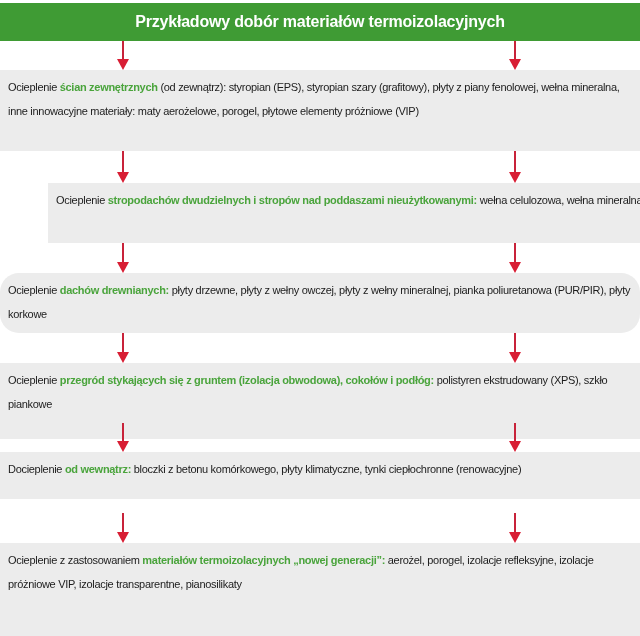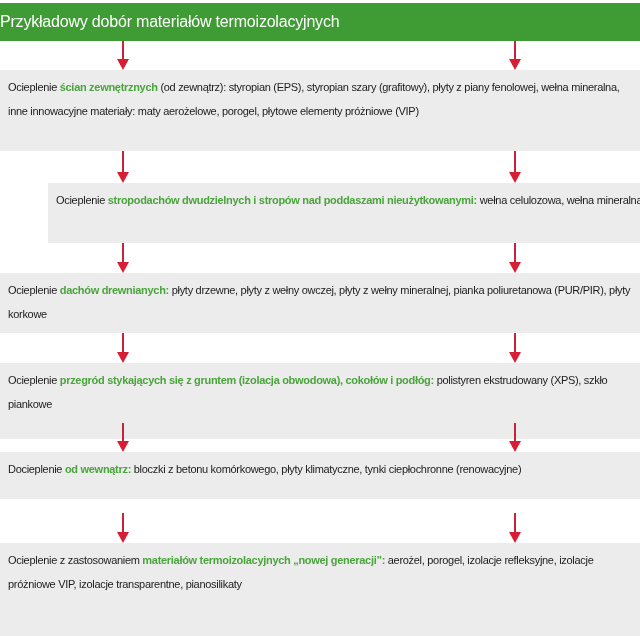--- a/index.html
+++ b/index.html
@@ -1,20 +1,20 @@
 <!DOCTYPE html>
 <html><head>
 <meta charset="utf-8">
 <style>
   html, body { margin:0; padding:0; background:#ffffff; }
   body { width:640px; height:636px; position:relative; overflow:hidden;
          font-family:"Liberation Sans", sans-serif; }
   .header { position:absolute; left:0; top:3px; width:640px; height:38px;
-            background:#3f9b34; color:#ffffff; font-weight:normal; font-size:16px;
-            display:flex; align-items:center; 
+            background:#3f9b34; color:#ffffff; font-weight:bold; font-size:16px;
+            display:flex; align-items:center; justify-content:center;
             letter-spacing:-0.2px; transform-origin:center; }
   .box { position:absolute; left:0; width:640px; background:#ececec;
          box-sizing:border-box; padding:5px 8px 0 8px; color:#1c1c1c;
          font-size:11px; line-height:24px; letter-spacing:-0.3px; }
   .hl { color:#4aa43c; font-weight:bold; }
   .arrow { position:absolute; width:12px; }
   .arrow .shaft { position:absolute; left:5px; top:0; width:1.6px; background:#c8233a; }
   .arrow .head { position:absolute; left:0; width:0; height:0;
                  border-left:6px solid transparent; border-right:6px solid transparent;
                  border-top:11px solid #d81e34; }
@@ -54,21 +54,21 @@
 
 <div class="arrow" style="left:117px;top:243px;height:30px;">
     <div class="shaft" style="height:21px"></div>
     <div class="head" style="top:19px"></div>
   </div>
 <div class="arrow" style="left:509px;top:243px;height:30px;">
     <div class="shaft" style="height:21px"></div>
     <div class="head" style="top:19px"></div>
   </div>
 
-<div class="box" style="top:273px;height:60px;">
+<div class="box" style="top:273px;height:60px;border-radius:19px;">
   <span>Ocieplenie </span><span class="hl">dachów drewnianych:</span><span> płyty drzewne, płyty z wełny owczej, płyty z wełny mineralnej, pianka poliuretanowa (PUR/PIR), płyty korkowe</span>
 </div>
 
 <div class="arrow" style="left:117px;top:333px;height:30px;">
     <div class="shaft" style="height:21px"></div>
     <div class="head" style="top:19px"></div>
   </div>
 <div class="arrow" style="left:509px;top:333px;height:30px;">
     <div class="shaft" style="height:21px"></div>
     <div class="head" style="top:19px"></div>

